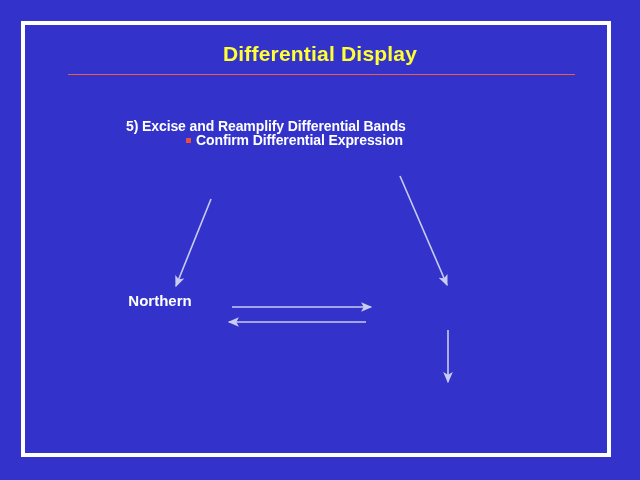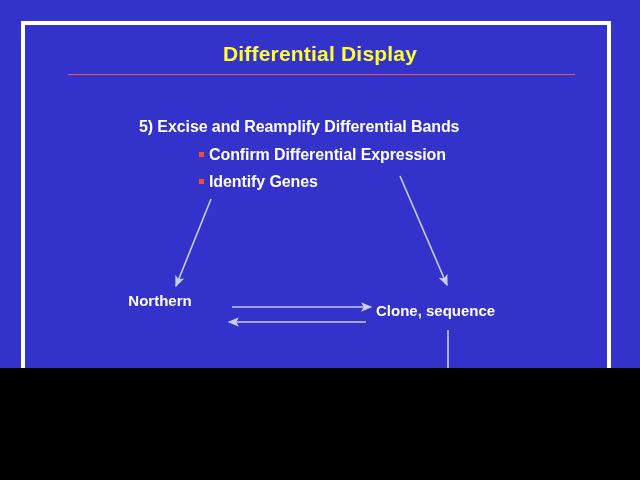--- a/index.html
+++ b/index.html
@@ -3,21 +3,21 @@
 <meta charset="utf-8">
 <style>
   html, body {
     margin: 0;
     padding: 0;
     background: #000;
   }
   #slide {
     position: relative;
     width: 640px;
-    height: 368px;
+    height: 480px;
     background: #3333CC;
     overflow: hidden;
     font-family: "Liberation Sans", sans-serif;
   }
   #frame {
     position: absolute;
     left: 21px;
     top: 21px;
     width: 590px;
     height: 436px;
@@ -41,28 +41,27 @@
     left: 68px;
     top: 74px;
     width: 507px;
     height: 1px;
     background: #F05A4B;
   }
 
   .body-line {
     position: absolute;
     color: #FFFFFF;
-    font-size: 16px;
+    font-size: 14px;
     font-weight: bold;
     white-space: nowrap;
     letter-spacing: -0.1px;
-    margin-left: 13px;
   }
   #body-line-1 { left: 126px; top: 118px; }
-  #body-line-2 { left: 186px; top: 146px; text-align: center; }
+  #body-line-2 { left: 186px; top: 132px; text-align: center; }
   #body-line-3 { left: 186px; top: 173px; }
 
   .bullet-mark {
     display: inline-block;
     width: 5px;
     height: 5px;
     background: #E8503C;
     vertical-align: middle;
     position: relative;
     top: -1px;
@@ -99,23 +98,20 @@
   <div id="slide-title">Differential Display</div>
 
   <div id="title-rule"></div>
 
   <div class="body-line" id="body-line-1">5) Excise and Reamplify Differential Bands</div>
 
   <div class="body-line" id="body-line-2">
     <span class="bullet-mark"></span><span>Confirm Differential Expression</span>
   </div>
 
-  <div class="body-line" id="body-line-3">
-    <span class="bullet-mark"></span><span>Identify Genes</span>
-  </div>
 
   <svg id="arrows" viewBox="0 0 640 480">
     <defs>
       <marker id="ah" markerWidth="8" markerHeight="8" refX="6.2" refY="3" orient="auto">
         <path d="M0,0 L7,3 L0,6 L1.6,3 Z" fill="#C8CCEE"></path>
       </marker>
     </defs>
 
     <line x1="211" y1="199" x2="176" y2="286" stroke="#C8CCEE" stroke-width="1.6" marker-end="url(#ah)"></line>
 
@@ -125,16 +121,15 @@
 
     <line x1="366" y1="322" x2="229" y2="322" stroke="#C8CCEE" stroke-width="1.6" marker-end="url(#ah)"></line>
 
     <line x1="448" y1="330" x2="448" y2="382" stroke="#C8CCEE" stroke-width="1.6" marker-end="url(#ah)"></line>
   </svg>
 
   <div class="node-label" id="node-northern">
     <div>Northern</div>
   </div>
 
-  <div class="node-label" id="node-clone">Clone, sequence</div>
 
 
 </div>
 
 </body></html>

